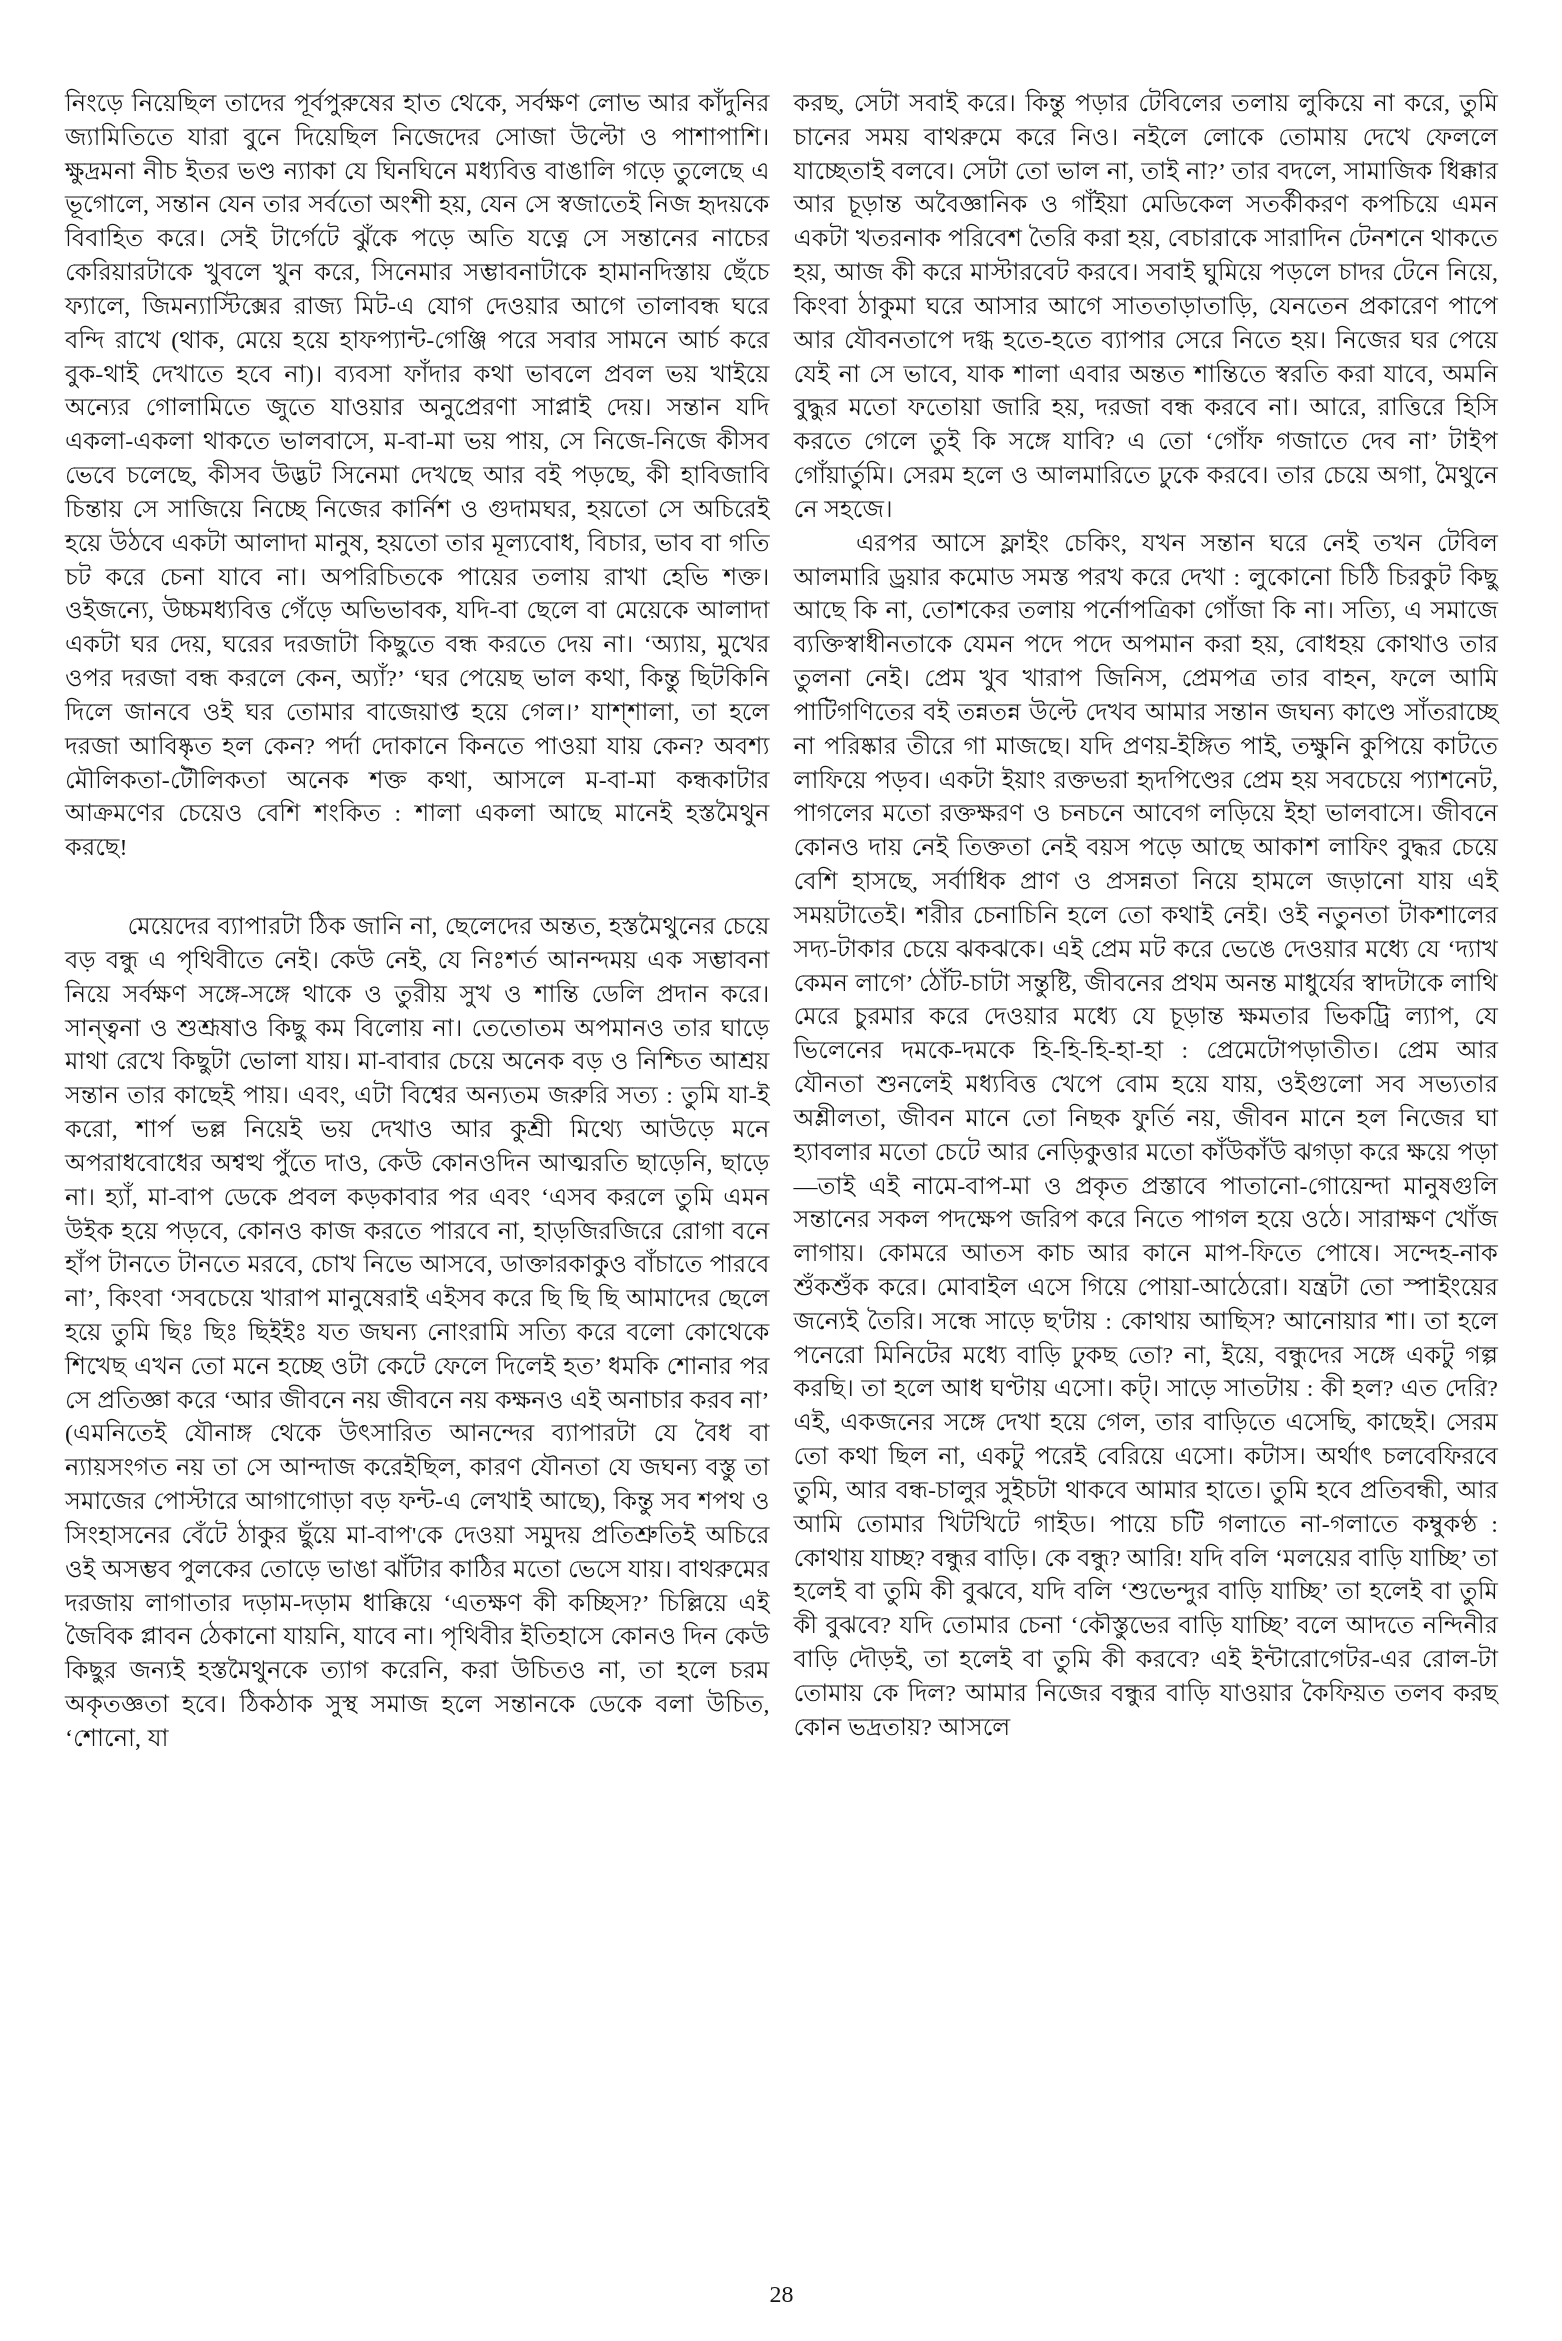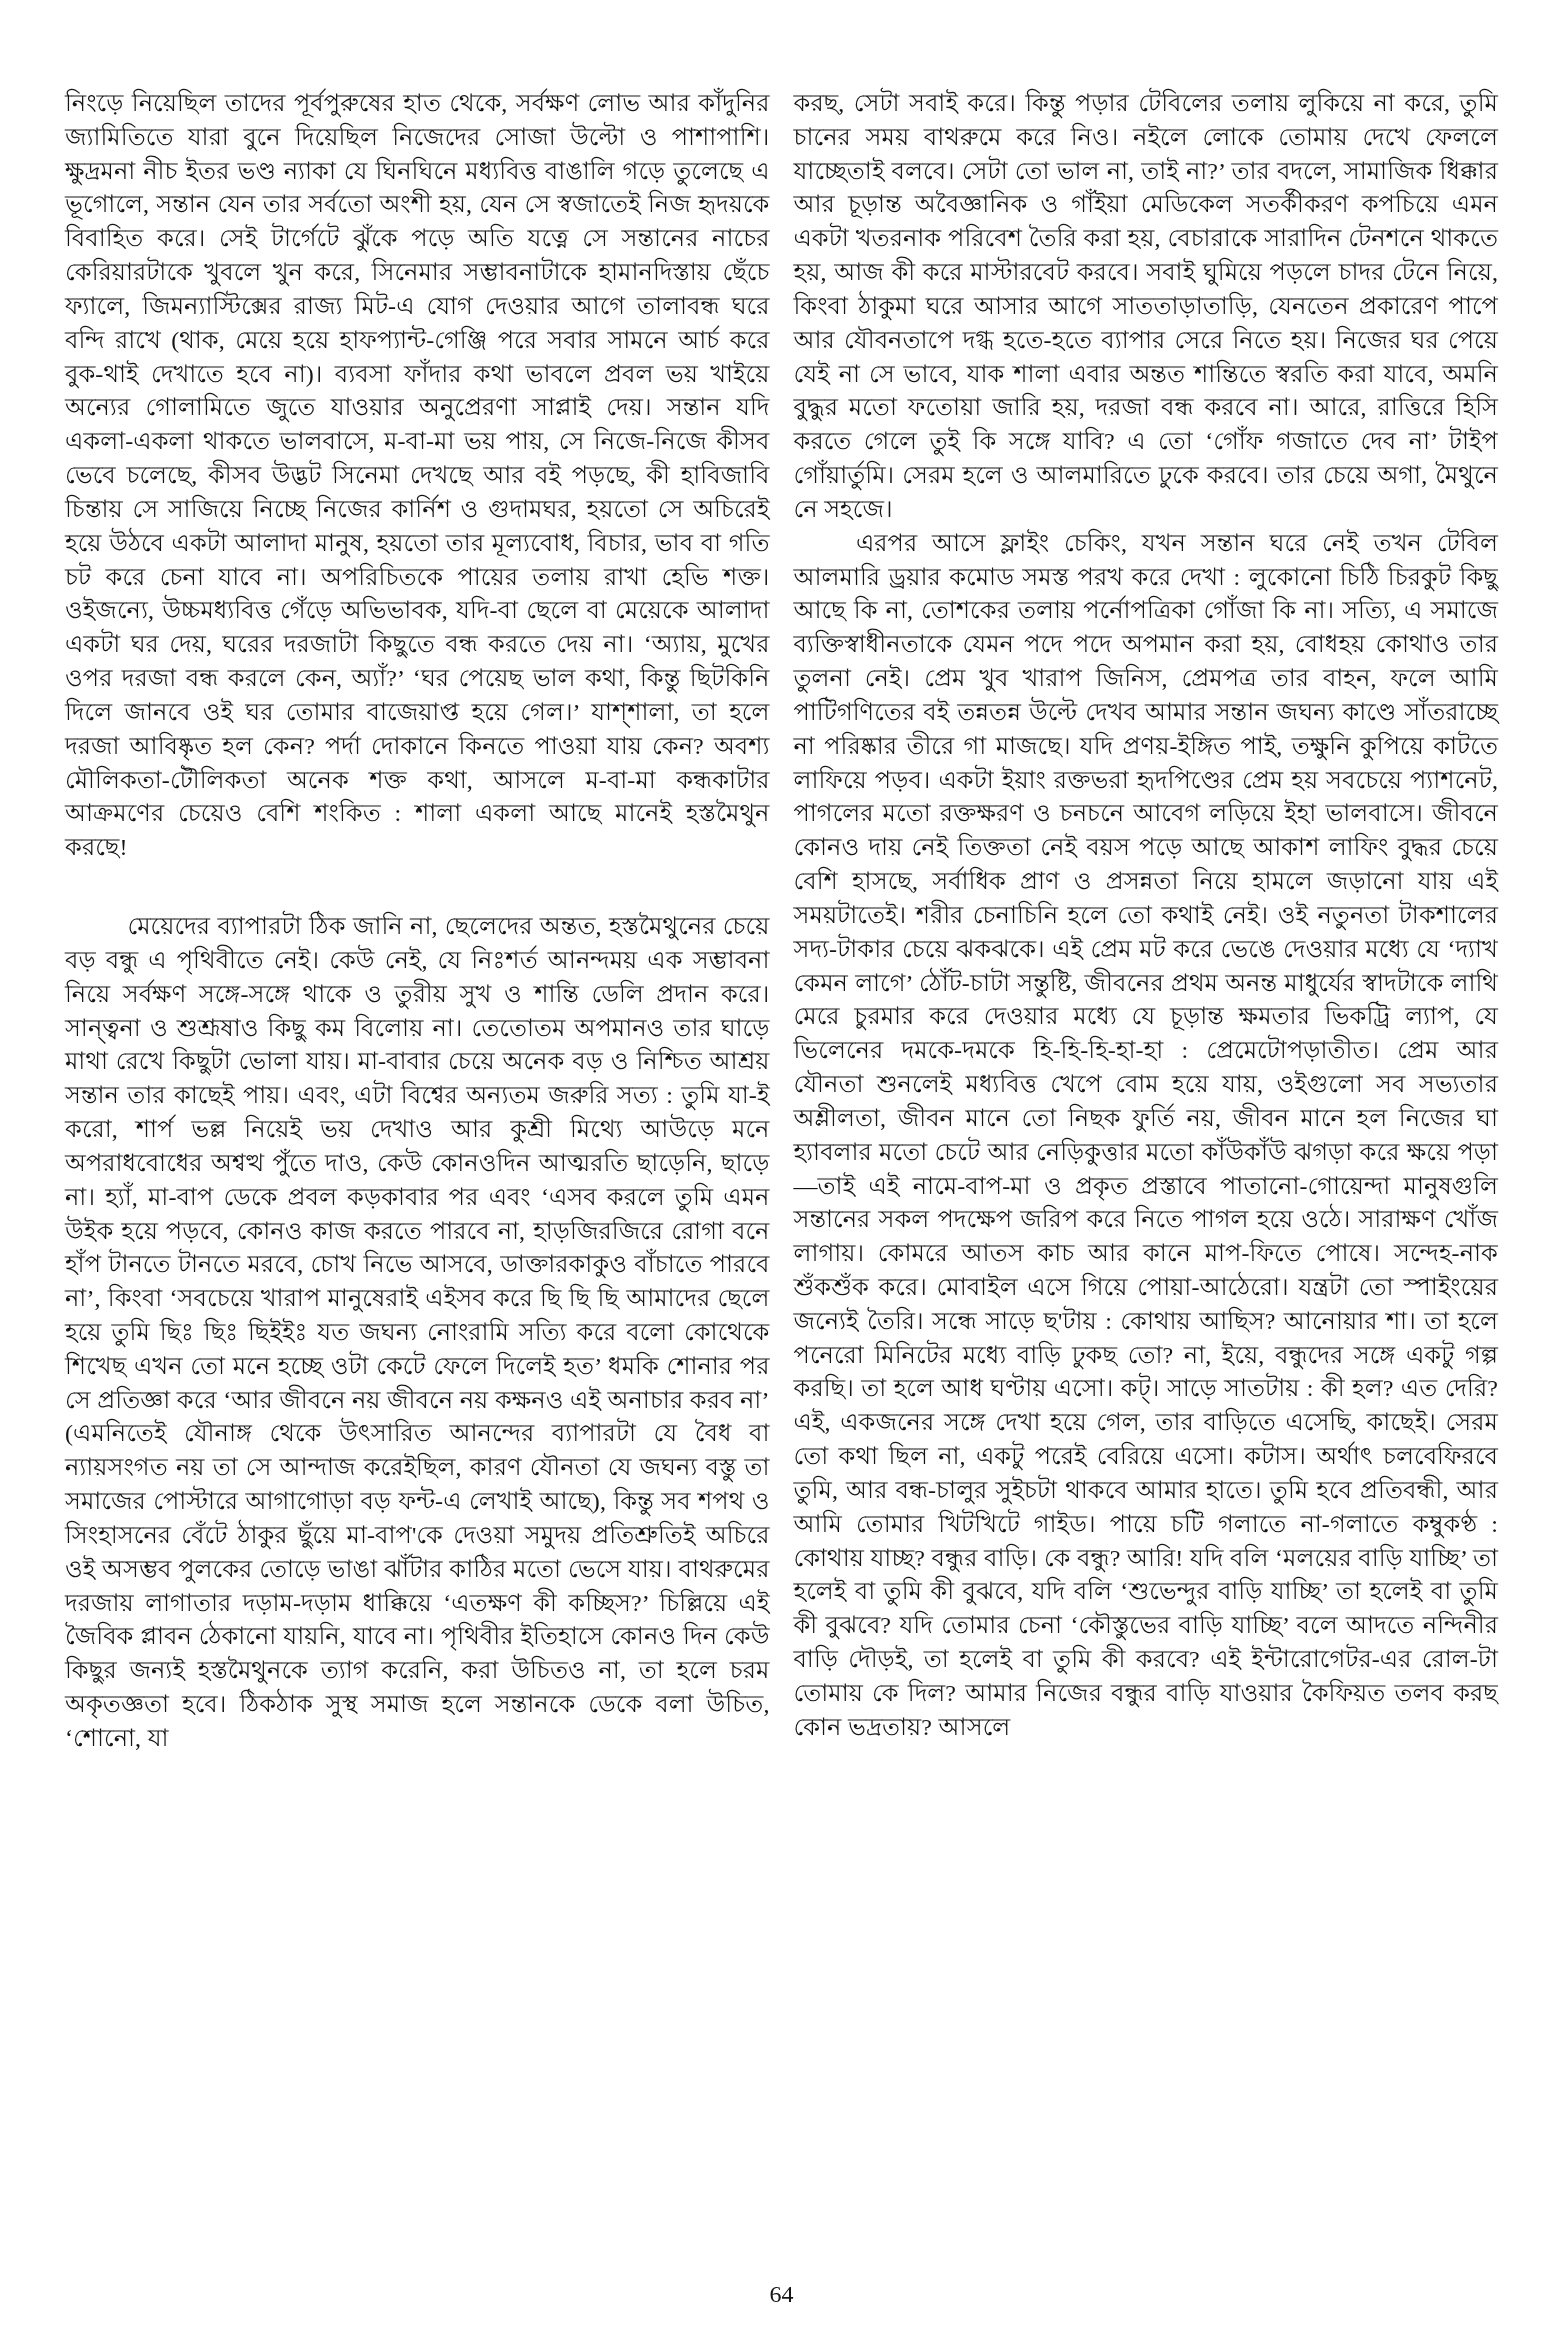--- a/index.html
+++ b/index.html
@@ -61,15 +61,15 @@
     <div class="col">
       <p>নিংড়ে নিয়েছিল তাদের পূর্বপুরুষের হাত থেকে, সর্বক্ষণ লোভ আর কাঁদুনির জ্যামিতিতে যারা বুনে দিয়েছিল নিজেদের সোজা উল্টো ও পাশাপাশি। ক্ষুদ্রমনা নীচ ইতর ভণ্ড ন্যাকা যে ঘিনঘিনে মধ্যবিত্ত বাঙালি গড়ে তুলেছে এ ভূগোলে, সন্তান যেন তার সর্বতো অংশী হয়, যেন সে স্বজাতেই নিজ হৃদয়কে বিবাহিত করে। সেই টার্গেটে ঝুঁকে পড়ে অতি যত্নে সে সন্তানের নাচের কেরিয়ারটাকে খুবলে খুন করে, সিনেমার সম্ভাবনাটাকে হামানদিস্তায় ছেঁচে ফ্যালে, জিমন্যাস্টিক্সের রাজ্য মিট-এ যোগ দেওয়ার আগে তালাবন্ধ ঘরে বন্দি রাখে (থাক, মেয়ে হয়ে হাফপ্যান্ট-গেঞ্জি পরে সবার সামনে আর্চ করে বুক-থাই দেখাতে হবে না)। ব্যবসা ফাঁদার কথা ভাবলে প্রবল ভয় খাইয়ে অন্যের গোলামিতে জুতে যাওয়ার অনুপ্রেরণা সাপ্লাই দেয়। সন্তান যদি একলা-একলা থাকতে ভালবাসে, ম-বা-মা ভয় পায়, সে নিজে-নিজে কীসব ভেবে চলেছে, কীসব উদ্ভট সিনেমা দেখছে আর বই পড়ছে, কী হাবিজাবি চিন্তায় সে সাজিয়ে নিচ্ছে নিজের কার্নিশ ও গুদামঘর, হয়তো সে অচিরেই হয়ে উঠবে একটা আলাদা মানুষ, হয়তো তার মূল্যবোধ, বিচার, ভাব বা গতি চট করে চেনা যাবে না। অপরিচিতকে পায়ের তলায় রাখা হেভি শক্ত। ওইজন্যে, উচ্চমধ্যবিত্ত গেঁড়ে অভিভাবক, যদি-বা ছেলে বা মেয়েকে আলাদা একটা ঘর দেয়, ঘরের দরজাটা কিছুতে বন্ধ করতে দেয় না। ‘অ্যায়, মুখের ওপর দরজা বন্ধ করলে কেন, অ্যাঁ?’ ‘ঘর পেয়েছ ভাল কথা, কিন্তু ছিটকিনি দিলে জানবে ওই ঘর তোমার বাজেয়াপ্ত হয়ে গেল।’ যাশ্শালা, তা হলে দরজা আবিষ্কৃত হল কেন? পর্দা দোকানে কিনতে পাওয়া যায় কেন? অবশ্য মৌলিকতা-টৌলিকতা অনেক শক্ত কথা, আসলে ম-বা-মা কন্ধকাটার আক্রমণের চেয়েও বেশি শংকিত : শালা একলা আছে মানেই হস্তমৈথুন করছে!</p>
       <p class="indent gap">মেয়েদের ব্যাপারটা ঠিক জানি না, ছেলেদের অন্তত, হস্তমৈথুনের চেয়ে বড় বন্ধু এ পৃথিবীতে নেই। কেউ নেই, যে নিঃশর্ত আনন্দময় এক সম্ভাবনা নিয়ে সর্বক্ষণ সঙ্গে-সঙ্গে থাকে ও তুরীয় সুখ ও শান্তি ডেলি প্রদান করে। সান্ত্বনা ও শুশ্রূষাও কিছু কম বিলোয় না। তেতোতম অপমানও তার ঘাড়ে মাথা রেখে কিছুটা ভোলা যায়। মা-বাবার চেয়ে অনেক বড় ও নিশ্চিত আশ্রয় সন্তান তার কাছেই পায়। এবং, এটা বিশ্বের অন্যতম জরুরি সত্য : তুমি যা-ই করো, শার্প ভল্ল নিয়েই ভয় দেখাও আর কুশ্রী মিথ্যে আউড়ে মনে অপরাধবোধের অশ্বত্থ পুঁতে দাও, কেউ কোনওদিন আত্মরতি ছাড়েনি, ছাড়ে না। হ্যাঁ, মা-বাপ ডেকে প্রবল কড়কাবার পর এবং ‘এসব করলে তুমি এমন উইক হয়ে পড়বে, কোনও কাজ করতে পারবে না, হাড়জিরজিরে রোগা বনে হাঁপ টানতে টানতে মরবে, চোখ নিভে আসবে, ডাক্তারকাকুও বাঁচাতে পারবে না’, কিংবা ‘সবচেয়ে খারাপ মানুষেরাই এইসব করে ছি ছি ছি আমাদের ছেলে হয়ে তুমি ছিঃ ছিঃ ছিইইঃ যত জঘন্য নোংরামি সত্যি করে বলো কোথেকে শিখেছ এখন তো মনে হচ্ছে ওটা কেটে ফেলে দিলেই হত’ ধমকি শোনার পর সে প্রতিজ্ঞা করে ‘আর জীবনে নয় জীবনে নয় কক্ষনও এই অনাচার করব না’ (এমনিতেই যৌনাঙ্গ থেকে উৎসারিত আনন্দের ব্যাপারটা যে বৈধ বা ন্যায়সংগত নয় তা সে আন্দাজ করেইছিল, কারণ যৌনতা যে জঘন্য বস্তু তা সমাজের পোস্টারে আগাগোড়া বড় ফন্ট-এ লেখাই আছে), কিন্তু সব শপথ ও সিংহাসনের বেঁটে ঠাকুর ছুঁয়ে মা-বাপ'কে দেওয়া সমুদয় প্রতিশ্রুতিই অচিরে ওই অসম্ভব পুলকের তোড়ে ভাঙা ঝাঁটার কাঠির মতো ভেসে যায়। বাথরুমের দরজায় লাগাতার দড়াম-দড়াম ধাক্কিয়ে ‘এতক্ষণ কী কচ্ছিস?’ চিল্লিয়ে এই জৈবিক প্লাবন ঠেকানো যায়নি, যাবে না। পৃথিবীর ইতিহাসে কোনও দিন কেউ কিছুর জন্যই হস্তমৈথুনকে ত্যাগ করেনি, করা উচিতও না, তা হলে চরম অকৃতজ্ঞতা হবে। ঠিকঠাক সুস্থ সমাজ হলে সন্তানকে ডেকে বলা উচিত, ‘শোনো, যা</p>
     </div>
     <div class="col">
       <p>করছ, সেটা সবাই করে। কিন্তু পড়ার টেবিলের তলায় লুকিয়ে না করে, তুমি চানের সময় বাথরুমে করে নিও। নইলে লোকে তোমায় দেখে ফেললে যাচ্ছেতাই বলবে। সেটা তো ভাল না, তাই না?’ তার বদলে, সামাজিক ধিক্কার আর চূড়ান্ত অবৈজ্ঞানিক ও গাঁইয়া মেডিকেল সতর্কীকরণ কপচিয়ে এমন একটা খতরনাক পরিবেশ তৈরি করা হয়, বেচারাকে সারাদিন টেনশনে থাকতে হয়, আজ কী করে মাস্টারবেট করবে। সবাই ঘুমিয়ে পড়লে চাদর টেনে নিয়ে, কিংবা ঠাকুমা ঘরে আসার আগে সাততাড়াতাড়ি, যেনতেন প্রকারেণ পাপে আর যৌবনতাপে দগ্ধ হতে-হতে ব্যাপার সেরে নিতে হয়। নিজের ঘর পেয়ে যেই না সে ভাবে, যাক শালা এবার অন্তত শান্তিতে স্বরতি করা যাবে, অমনি বুদ্ধুর মতো ফতোয়া জারি হয়, দরজা বন্ধ করবে না। আরে, রাত্তিরে হিসি করতে গেলে তুই কি সঙ্গে যাবি? এ তো ‘গোঁফ গজাতে দেব না’ টাইপ গোঁয়ার্তুমি। সেরম হলে ও আলমারিতে ঢুকে করবে। তার চেয়ে অগা, মৈথুনে নে সহজে।</p>
       <p class="indent">এরপর আসে ফ্লাইং চেকিং, যখন সন্তান ঘরে নেই তখন টেবিল আলমারি ড্রয়ার কমোড সমস্ত পরখ করে দেখা : লুকোনো চিঠি চিরকুট কিছু আছে কি না, তোশকের তলায় পর্নোপত্রিকা গোঁজা কি না। সত্যি, এ সমাজে ব্যক্তিস্বাধীনতাকে যেমন পদে পদে অপমান করা হয়, বোধহয় কোথাও তার তুলনা নেই। প্রেম খুব খারাপ জিনিস, প্রেমপত্র তার বাহন, ফলে আমি পাটিগণিতের বই তন্নতন্ন উল্টে দেখব আমার সন্তান জঘন্য কাণ্ডে সাঁতরাচ্ছে না পরিষ্কার তীরে গা মাজছে। যদি প্রণয়-ইঙ্গিত পাই, তক্ষুনি কুপিয়ে কাটতে লাফিয়ে পড়ব। একটা ইয়াং রক্তভরা হৃদপিণ্ডের প্রেম হয় সবচেয়ে প্যাশনেট, পাগলের মতো রক্তক্ষরণ ও চনচনে আবেগ লড়িয়ে ইহা ভালবাসে। জীবনে কোনও দায় নেই তিক্ততা নেই বয়স পড়ে আছে আকাশ লাফিং বুদ্ধর চেয়ে বেশি হাসছে, সর্বাধিক প্রাণ ও প্রসন্নতা নিয়ে হামলে জড়ানো যায় এই সময়টাতেই। শরীর চেনাচিনি হলে তো কথাই নেই। ওই নতুনতা টাকশালের সদ্য-টাকার চেয়ে ঝকঝকে। এই প্রেম মট করে ভেঙে দেওয়ার মধ্যে যে ‘দ্যাখ কেমন লাগে’ ঠোঁট-চাটা সন্তুষ্টি, জীবনের প্রথম অনন্ত মাধুর্যের স্বাদটাকে লাথি মেরে চুরমার করে দেওয়ার মধ্যে যে চূড়ান্ত ক্ষমতার ভিকট্রি ল্যাপ, যে ভিলেনের দমকে-দমকে হি-হি-হি-হা-হা : প্রেমেটোপড়াতীত। প্রেম আর যৌনতা শুনলেই মধ্যবিত্ত খেপে বোম হয়ে যায়, ওইগুলো সব সভ্যতার অশ্লীলতা, জীবন মানে তো নিছক ফুর্তি নয়, জীবন মানে হল নিজের ঘা হ্যাবলার মতো চেটে আর নেড়িকুত্তার মতো কাঁউকাঁউ ঝগড়া করে ক্ষয়ে পড়া—তাই এই নামে-বাপ-মা ও প্রকৃত প্রস্তাবে পাতানো-গোয়েন্দা মানুষগুলি সন্তানের সকল পদক্ষেপ জরিপ করে নিতে পাগল হয়ে ওঠে। সারাক্ষণ খোঁজ লাগায়। কোমরে আতস কাচ আর কানে মাপ-ফিতে পোষে। সন্দেহ-নাক শুঁকশুঁক করে। মোবাইল এসে গিয়ে পোয়া-আঠেরো। যন্ত্রটা তো স্পাইংয়ের জন্যেই তৈরি। সন্ধে সাড়ে ছ'টায় : কোথায় আছিস? আনোয়ার শা। তা হলে পনেরো মিনিটের মধ্যে বাড়ি ঢুকছ তো? না, ইয়ে, বন্ধুদের সঙ্গে একটু গল্প করছি। তা হলে আধ ঘণ্টায় এসো। কট্। সাড়ে সাতটায় : কী হল? এত দেরি? এই, একজনের সঙ্গে দেখা হয়ে গেল, তার বাড়িতে এসেছি, কাছেই। সেরম তো কথা ছিল না, একটু পরেই বেরিয়ে এসো। কটাস। অর্থাৎ চলবেফিরবে তুমি, আর বন্ধ-চালুর সুইচটা থাকবে আমার হাতে। তুমি হবে প্রতিবন্ধী, আর আমি তোমার খিটখিটে গাইড। পায়ে চটি গলাতে না-গলাতে কম্বুকণ্ঠ : কোথায় যাচ্ছ? বন্ধুর বাড়ি। কে বন্ধু? আরি! যদি বলি ‘মলয়ের বাড়ি যাচ্ছি’ তা হলেই বা তুমি কী বুঝবে, যদি বলি ‘শুভেন্দুর বাড়ি যাচ্ছি’ তা হলেই বা তুমি কী বুঝবে? যদি তোমার চেনা ‘কৌস্তুভের বাড়ি যাচ্ছি’ বলে আদতে নন্দিনীর বাড়ি দৌড়ই, তা হলেই বা তুমি কী করবে? এই ইন্টারোগেটর-এর রোল-টা তোমায় কে দিল? আমার নিজের বন্ধুর বাড়ি যাওয়ার কৈফিয়ত তলব করছ কোন ভদ্রতায়? আসলে</p>
     </div>
   </div>
 
-  <div class="page-number">64</div>
+  <div class="page-number">28</div>
 </div>
 
 
 </body></html>

